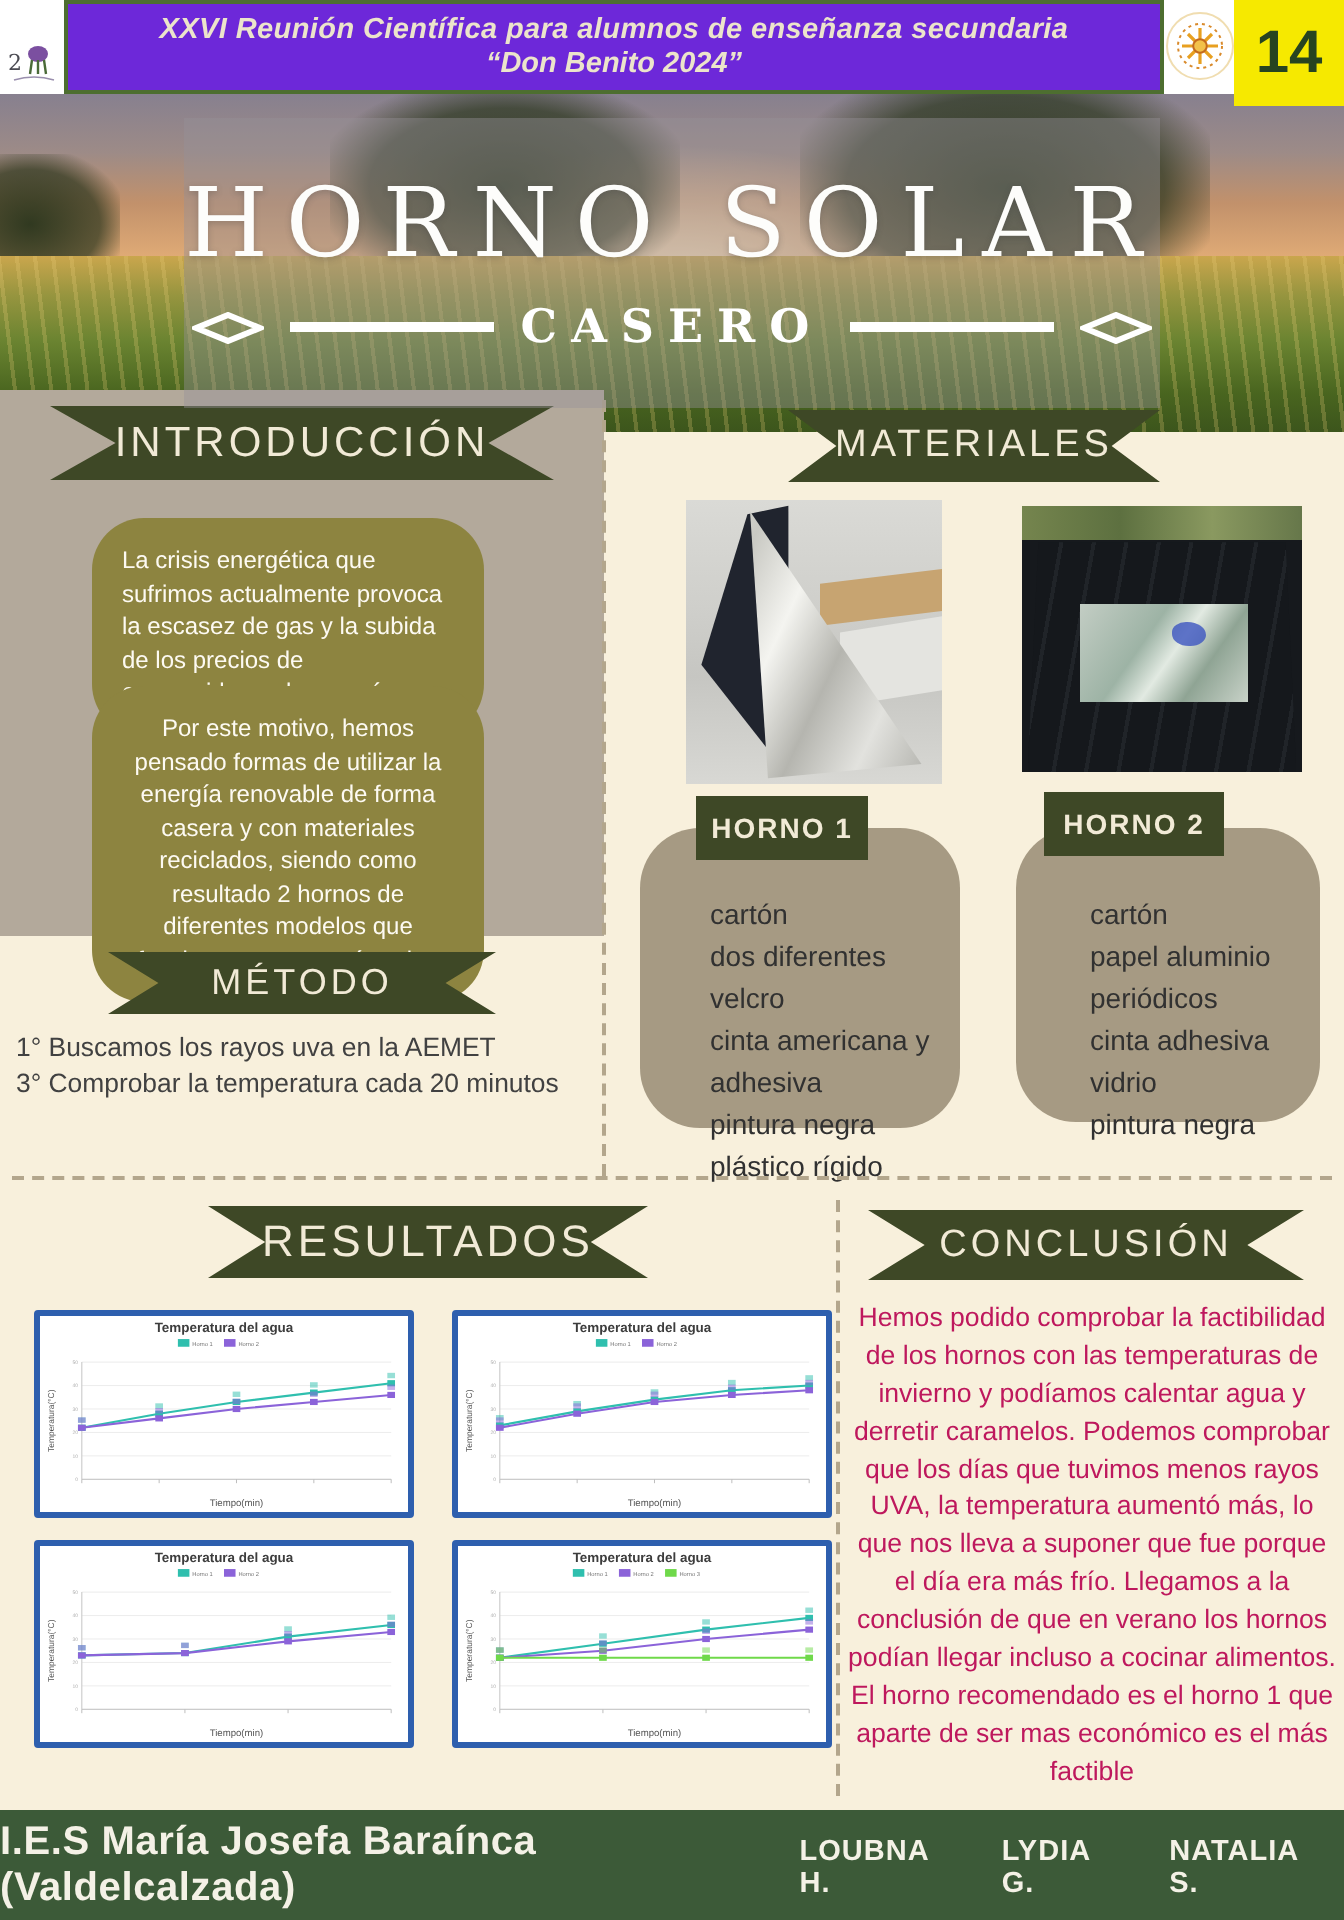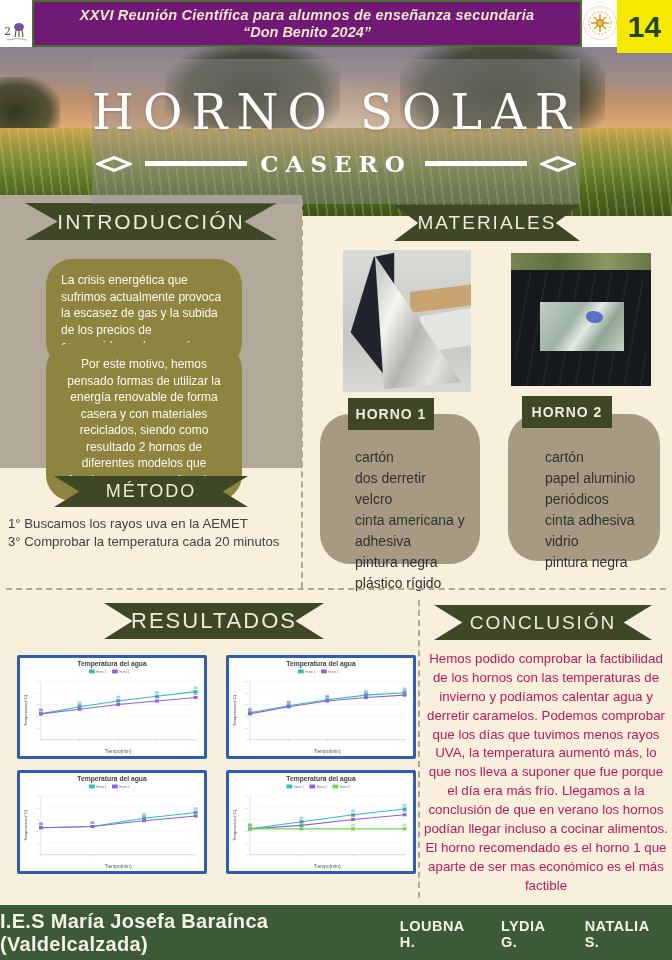--- a/index.html
+++ b/index.html
@@ -1,21 +1,21 @@
 <!DOCTYPE html>
 <html><head>
 <meta charset="utf-8">
 <style>
   html,body{margin:0;padding:0;background:#555;}
   .poster{position:relative;width:672px;height:960px;margin:0 auto;background:#f8f0dc;
     font-family:"Liberation Sans",sans-serif;overflow:hidden;}
 
   
   .top-bar{position:absolute;top:0;left:0;width:672px;height:47px;background:#ffffff;z-index:5;}
-  .green-banner{position:absolute;left:32px;top:0;width:546px;height:43px;background:#701a75;
+  .green-banner{position:absolute;left:32px;top:0;width:546px;height:43px;background:#6d28d9;
     border:2px solid #4d6e30;display:flex;flex-direction:column;align-items:center;justify-content:center;}
   .green-banner .l1{font-size:14.5px;font-weight:bold;font-style:italic;color:#ece4cb;letter-spacing:.2px;}
   .green-banner .l2{font-size:14.5px;font-weight:bold;font-style:italic;color:#ece4cb;margin-top:1px;}
   .logo-left{position:absolute;left:2px;top:20px;width:30px;height:26px;display:flex;align-items:center;justify-content:center;}
   .sun-logo{position:absolute;left:583px;top:6px;width:32px;height:32px;border-radius:50%;
     background:#fff;display:flex;align-items:center;justify-content:center;border:1px solid #f0ddb0;}
   .num-badge{position:absolute;left:617px;top:0;width:55px;height:53px;background:#f6e900;
     display:flex;align-items:center;justify-content:center;font-size:30px;font-weight:bold;color:#274420;}
 
   
@@ -198,21 +198,21 @@
       <div class="p2-grass"></div>
       <div class="p2-box"></div>
       <div class="p2-window"></div>
     </div>
 
     <div class="horno-label hl1">HORNO 1</div>
     <div class="horno-label hl2">HORNO 2</div>
 
     <div class="mat-box mb1">
         <div class="mat-item">cartón</div>
-        <div class="mat-item">dos derretir</div>
+        <div class="mat-item">dos diferentes</div>
         <div class="mat-item">velcro</div>
         <div class="mat-item">cinta americana y adhesiva</div>
         <div class="mat-item">pintura negra</div>
         <div class="mat-item">plástico rígido</div>
       </div>
     <div class="mat-box mb2">
         <div class="mat-item">cartón</div>
         <div class="mat-item">papel aluminio</div>
         <div class="mat-item">periódicos</div>
         <div class="mat-item">cinta adhesiva</div>

